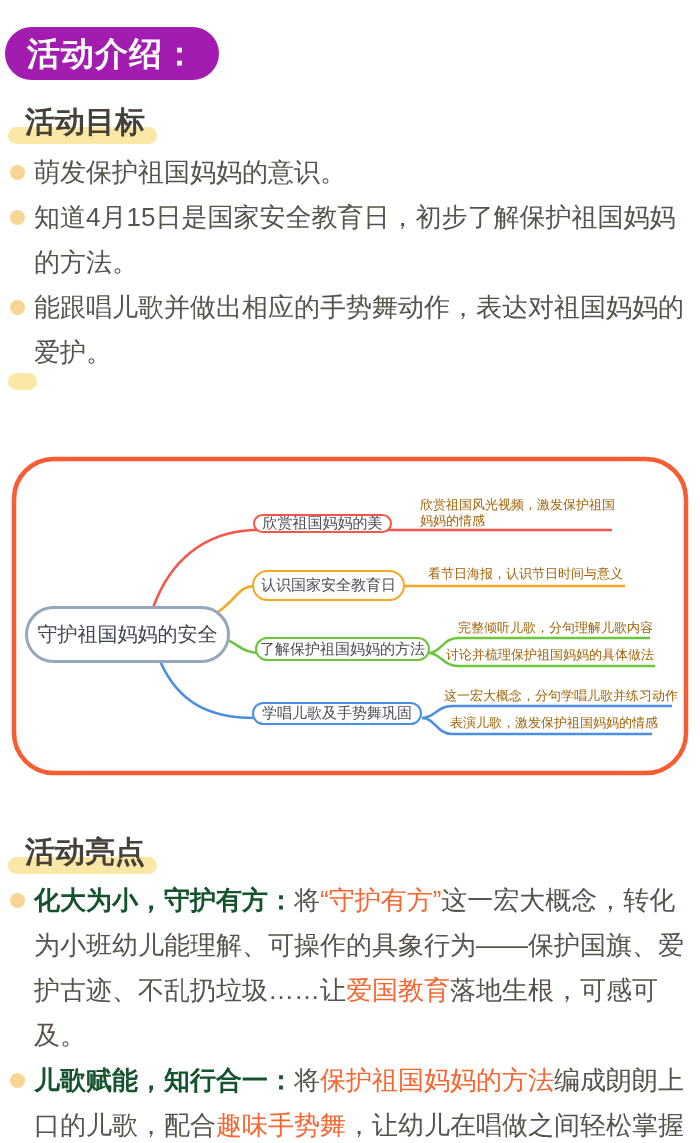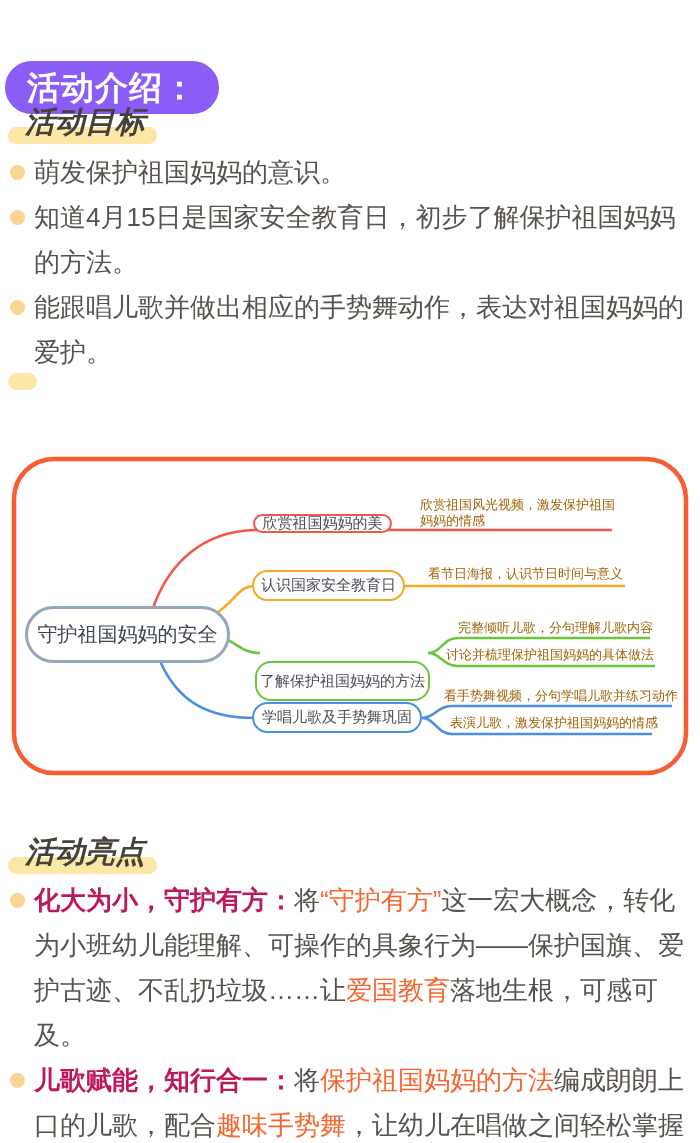--- a/index.html
+++ b/index.html
@@ -13,32 +13,32 @@
     position:absolute;left:5px;top:27px;height:53px;line-height:53px;
     padding:0 22px;border-radius:27px;background:#F8673C;
     color:#ffffff;font-size:33px;font-weight:bold;letter-spacing:1px;
   }
   
   .h2{position:absolute;font-size:30px;font-weight:bold;color:#454139;}
   .h2 .bar{
     position:absolute;left:-17px;right:-12px;bottom:-1px;height:17px;
     background:#FBE7A6;border-radius:9px;z-index:0;
   }
-  .h2 .txt{position:relative;z-index:1;font-style:italic;}
+  .h2 .txt{position:relative;z-index:1;}
   
   .blist{position:absolute;left:10px;width:688px;list-style:none;margin:0;padding:0;}
   .blist li{
     position:relative;padding-left:24px;font-size:26px;line-height:45px;
     color:#57534C;
   }
   .blist li .dot{
     position:absolute;left:0;top:15px;width:15px;height:15px;border-radius:50%;
     background:#F8D593;
   }
-  .seg-bold{font-weight:bold;color:#be185d;}
+  .seg-bold{font-weight:bold;color:#14532d;}
   .seg-orange{color:#F8652F;}
   
   .mindmap-svg{position:absolute;left:0;top:450px;}
   .mm-node{
     position:absolute;box-sizing:border-box;background:#ffffff;
     display:flex;align-items:center;justify-content:center;
     border-style:solid;color:#4B4E57;white-space:nowrap;
   }
   .mm-root{
     left:25px;top:606px;width:205px;height:57px;border-width:3px;border-radius:29px;
@@ -46,21 +46,21 @@
   }
   .mm-branch{border-width:2.5px;border-radius:16px;font-size:15px;}
   .mm-leaf{
     position:absolute;font-size:13px;line-height:16px;color:#a16207;white-space:nowrap;
   }
   .mm-leaf.wrap{white-space:normal;width:202px;}
 </style>
 </head>
 <body>
 
-<div class="badge" style="background: #8b5cf6; margin-top: 34px;">活动介绍：</div>
+<div class="badge" style="background: #a21caf;">活动介绍：</div>
 
 <div class="h2" style="left:25px;top:102px">
   <span class="bar"></span>
   <span class="txt">活动目标</span>
 </div>
 
 <ul class="blist" style="top:150px">
   <li>
     <span class="dot"></span>
     <span>萌发保护祖国妈妈的意识。</span>
@@ -88,28 +88,28 @@
   <path d="M 428 653 C 441 653, 443 666, 458 666 L 655 666" fill="none" stroke-width="2.6" stroke="#6CC63C"></path>
   <path d="M 160 661 C 178 702, 208 718, 255 718" fill="none" stroke-width="2.6" stroke="#4A8FE0"></path>
   <path d="M 422 718 C 435 718, 437 706, 452 706 L 672 706" fill="none" stroke-width="2.6" stroke="#4A8FE0"></path>
   <path d="M 422 718 C 435 718, 437 734, 452 734 L 652 734" fill="none" stroke-width="2.6" stroke="#4A8FE0"></path>
 </svg>
 
 <div class="mm-node mm-root" style="border-color: rgb(149, 167, 189);">守护祖国妈妈的安全</div>
 
 <div class="mm-node mm-branch" style="left: 253px; top: 514px; width: 139px; height: 19px; border-color: rgb(244, 86, 74);">欣赏祖国妈妈的美</div>
 <div class="mm-node mm-branch" style="left: 252px; top: 570px; width: 153px; height: 31px; border-color: rgb(247, 168, 35);">认识国家安全教育日</div>
-<div class="mm-node mm-branch" style="left: 255px; top: 637px; width: 175px; height: 40px; border-color: rgb(108, 198, 60); margin-top: 24px;">了解保护祖国妈妈的方法</div>
-<div class="mm-node mm-branch" style="left: 252px; top: 702px; width: 170px; height: 31px; border-color: rgb(74, 143, 224);">学唱儿歌及手势舞巩固</div>
+<div class="mm-node mm-branch" style="left: 255px; top: 637px; width: 175px; height: 24px; border-color: rgb(108, 198, 60);">了解保护祖国妈妈的方法</div>
+<div class="mm-node mm-branch" style="left: 252px; top: 702px; width: 170px; height: 23px; border-color: rgb(74, 143, 224);">学唱儿歌及手势舞巩固</div>
 
 <div class="mm-leaf wrap" style="left:420px;top:497px">欣赏祖国风光视频，激发保护祖国妈妈的情感</div>
 <div class="mm-leaf" style="left:428px;top:566px">看节日海报，认识节日时间与意义</div>
 <div class="mm-leaf" style="left:458px;top:620px">完整倾听儿歌，分句理解儿歌内容</div>
 <div class="mm-leaf" style="left:446px;top:647px">讨论并梳理保护祖国妈妈的具体做法</div>
-<div class="mm-leaf" style="left:444px;top:688px">看手势舞视频，分句学唱儿歌并练习动作</div>
+<div class="mm-leaf" style="left:444px;top:688px">这一宏大概念，分句学唱儿歌并练习动作</div>
 <div class="mm-leaf" style="left:450px;top:715px">表演儿歌，激发保护祖国妈妈的情感</div>
 
 <div class="h2" style="left:25px;top:832px">
   <span class="bar"></span>
   <span class="txt">活动亮点</span>
 </div>
 
 <ul class="blist" style="top:878px">
   <li>
     <span class="dot"></span>

